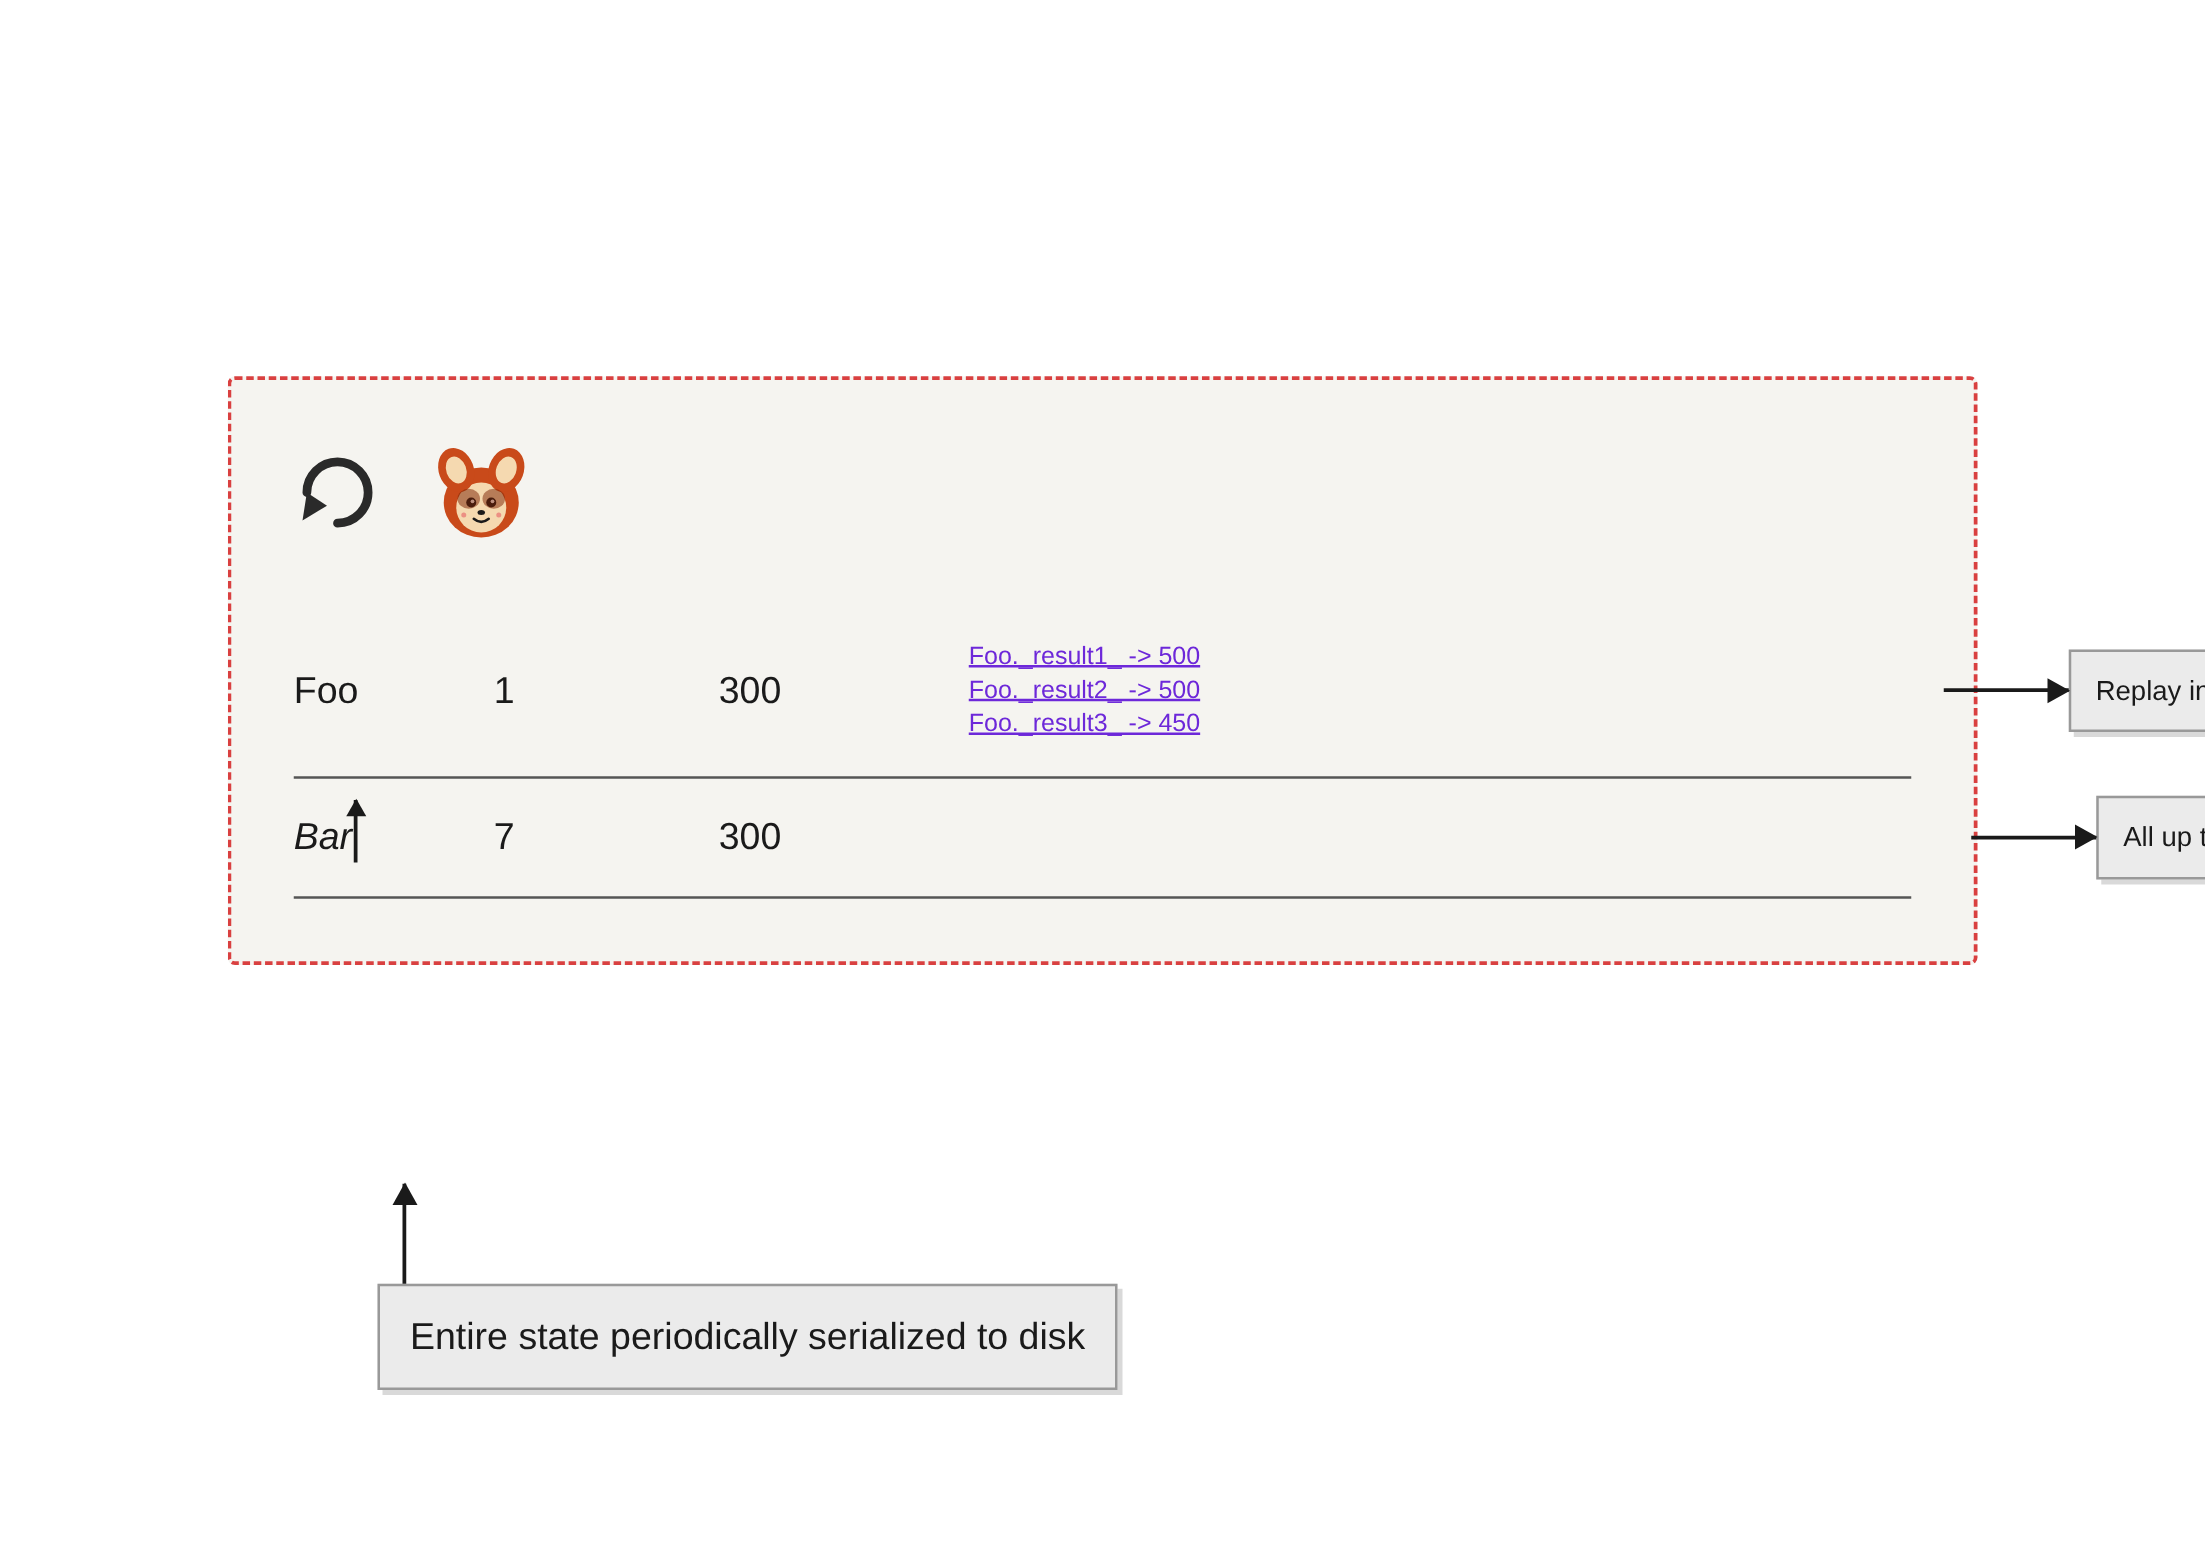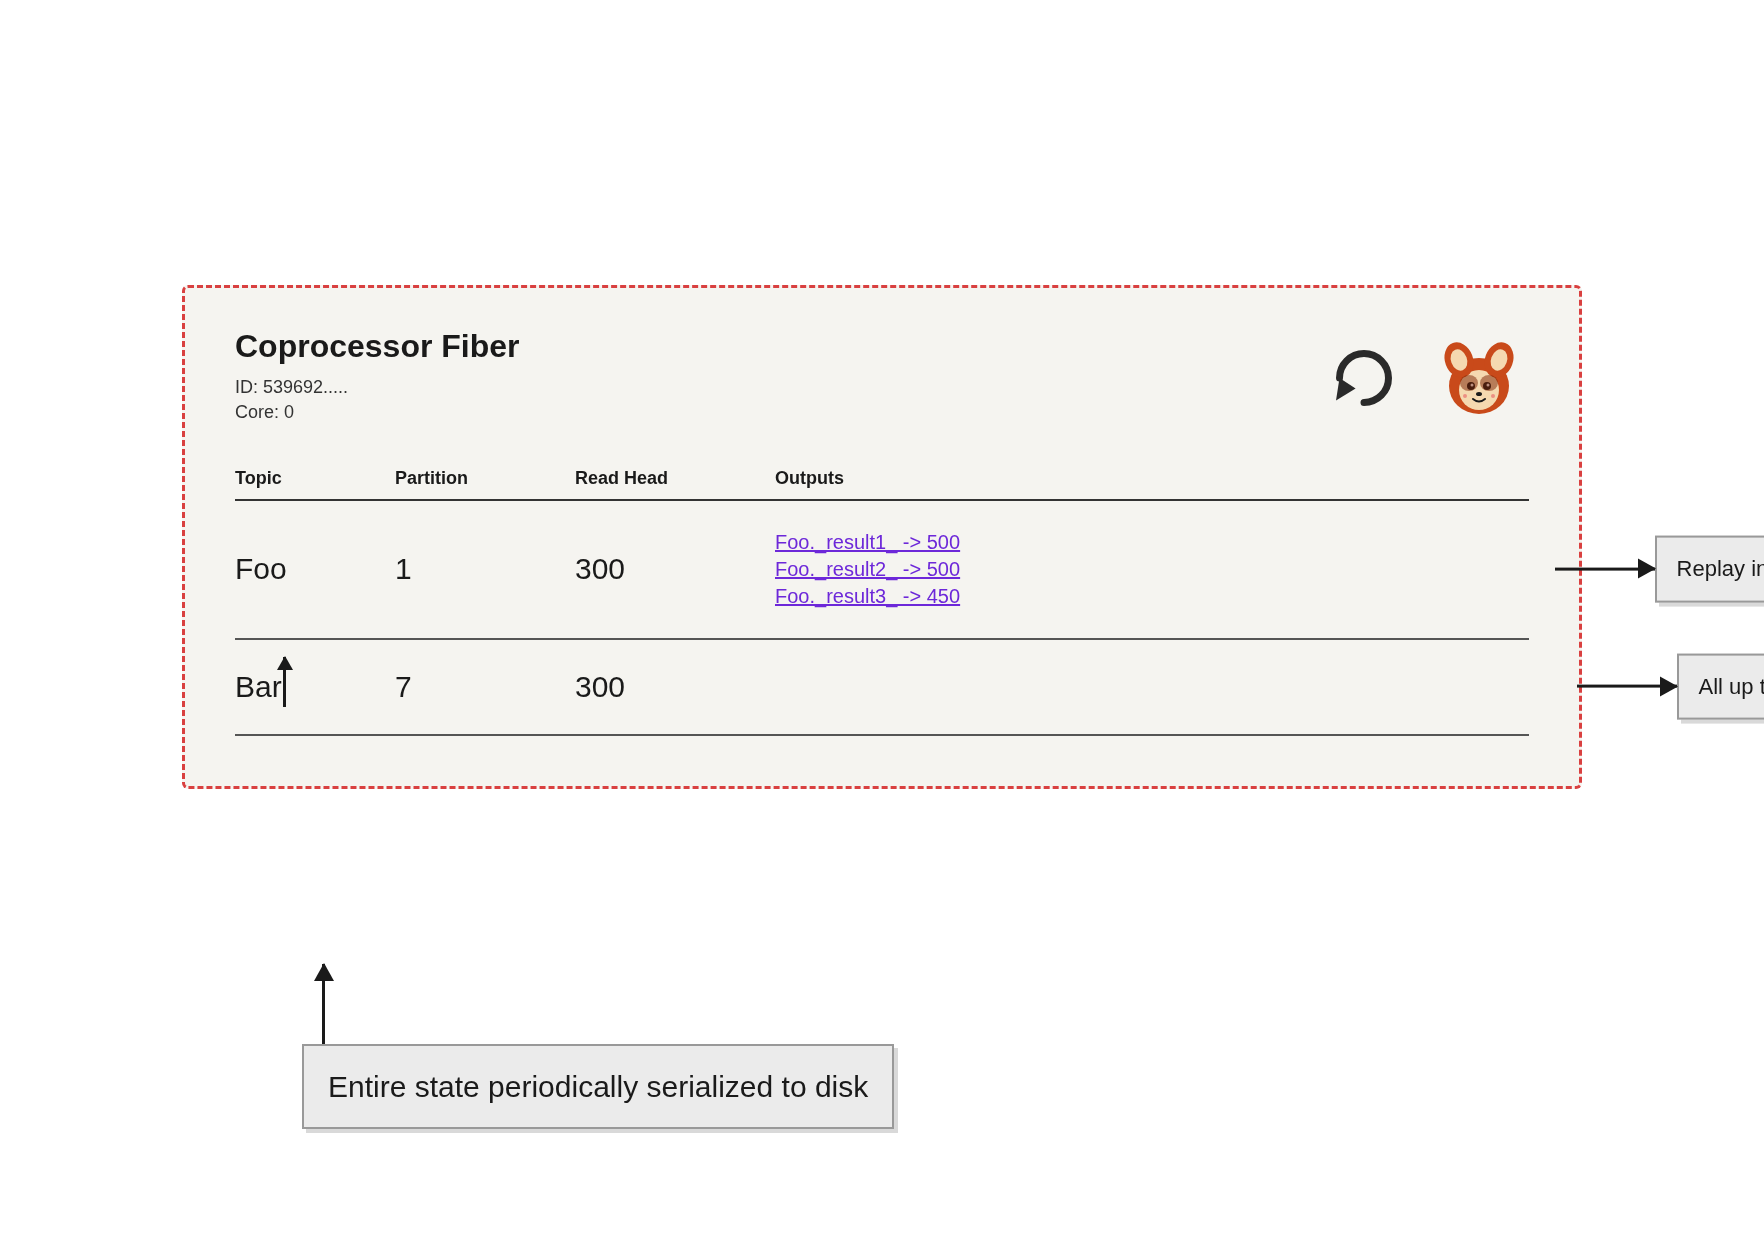--- a/index.html
+++ b/index.html
@@ -252,25 +252,20 @@
       border-bottom: 14px solid #1a1a1a;
     }
   </style>
 </head>
 <body>
 
 <div class="outer-wrapper">
   <div class="main-card">
 
     <div class="header-area">
-      <div class="header-left">
-        <div class="title">Coprocessor Fiber</div>
-        <div class="meta-line">ID: 539692.....</div>
-        <div class="meta-line">Core: 0</div>
-      </div>
       <div class="header-right">
         <div class="refresh-icon-wrap">
           <svg width="70" height="70" viewBox="0 0 100 100" fill="none" xmlns="http://www.w3.org/2000/svg">
             <path d="M15 50 A35 35 0 1 1 50 85" stroke="#2a2a2a" stroke-width="10" fill="none" stroke-linecap="round"></path>
             <polygon points="10,82 15,50 38,65" fill="#2a2a2a"></polygon>
           </svg>
         </div>
         <div class="mascot">
 
           <svg width="100" height="100" viewBox="0 0 100 100" xmlns="http://www.w3.org/2000/svg">
@@ -298,47 +293,41 @@
 
             <circle cx="36" cy="68" r="2" fill="#e87070" opacity="0.7"></circle>
             <circle cx="64" cy="68" r="2" fill="#e87070" opacity="0.7"></circle>
           </svg>
         </div>
       </div>
     </div>
 
     <div class="table-section">
 
-      <div class="table-header-row">
-        <div class="col-header">Topic</div>
-        <div class="col-header">Partition</div>
-        <div class="col-header">Read Head</div>
-        <div class="col-header">Outputs</div>
-      </div>
 
       <div class="table-data-row row-with-arrow" style="position:relative;">
         <div class="cell">Foo</div>
         <div class="cell">1</div>
         <div class="cell">300</div>
         <div class="outputs-cell">
           <span class="output-line">Foo._result1_ -&gt; 500</span>
           <span class="output-line">Foo._result2_ -&gt; 500</span>
           <span class="output-line">Foo._result3_ -&gt; 450</span>
         </div>
 
         <div class="arrow-status-container">
           <div class="arrow-shaft"></div>
           <div class="status-box">
             <div class="status-text">Replay initiated</div>
           </div>
         </div>
       </div>
 
       <div class="table-data-row row-with-arrow" style="position:relative;">
-        <div class="cell" style="position:relative;">
+        <div class="cell" style="position:relative;font-style:italic;">
           <span>Bar</span>
           
           <div class="bar-row-arrow">
             <div class="bar-up-arrow">
               <div class="bar-up-line"></div>
             </div>
           </div>
         </div>
         <div class="cell">7</div>
         <div class="cell">300</div>

